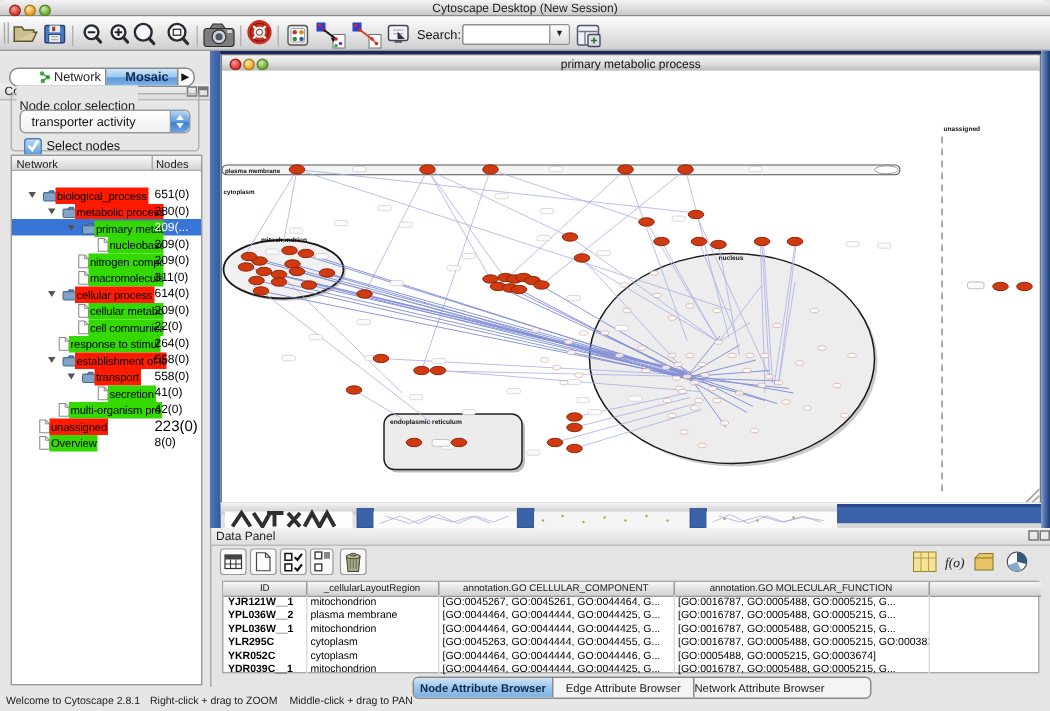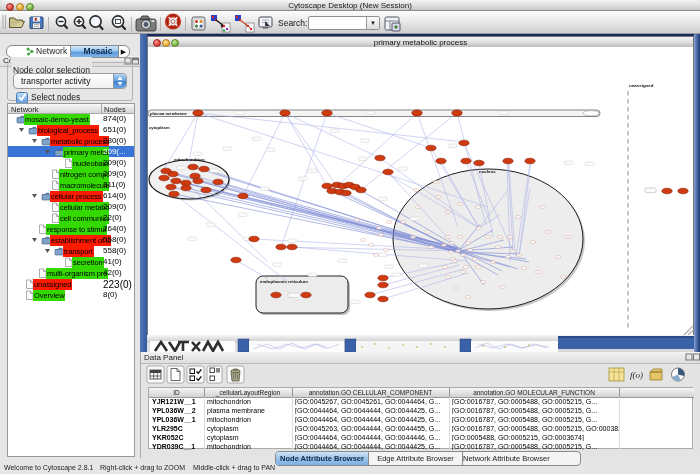--- a/index.html
+++ b/index.html
@@ -152,28 +152,20 @@
       </svg>
  </div>
  <div class="abs" style="left:31px;top:58px;font-size:8.5px;color:#111;">Select nodes</div>
 
  <div class="abs" style="left:7px;top:69px;width:126px;height:352px;background:#fff;border:1px solid #999;overflow:hidden;">
   <div class="abs" style="left:0;top:0;width:126px;height:9px;background:linear-gradient(#f8f8f8,#d5d5d5);border-bottom:1px solid #aaa;">
     <div class="abs" style="left:3px;top:0.5px;font-size:7.5px;color:#222;">Network</div>
     <div class="abs" style="left:96px;top:0.5px;font-size:7.5px;color:#222;">Nodes</div>
     <div class="abs" style="left:93px;top:0;width:1px;height:9px;background:#aaa;"></div>
   </div>
-<div class="abs" style="left:0;top:9px;width:126px;height:11px;">
-        <svg width="11" height="11" style="position:absolute;left:8px;top:0.5px">
-          <path d="M1 3.5 l3 0 l1 -1.3 l3 0 l0 1.3" fill="#5b82ad" stroke="#3a5a80" stroke-width="0.6"></path>
-          <rect x="1" y="3.5" width="8.5" height="5.5" rx="0.8" fill="#7fa3c9" stroke="#3a5a80" stroke-width="0.6"></rect>
-        </svg>
-        <div class="abs" style="left:16px;top:0.5px;font-size:7.5px;letter-spacing:-0.1px;color:#000;background:#33d900;padding:1px 1px;max-width:83px;overflow:hidden;white-space:nowrap;">mosaic-demo-yeast</div>
-        <div class="abs" style="left:95px;top:0.5px;font-size:8px;color:#000;">874(0)</div>
-      </div>
       <div class="abs" style="left:0;top:20px;width:126px;height:11px;">
         <svg width="8" height="11" style="position:absolute;left:10px;top:0">
           <path d="M1 4 l5 0 l-2.5 4 z" fill="#555"></path>
         </svg>
         <svg width="11" height="11" style="position:absolute;left:20px;top:0.5px">
           <path d="M1 3.5 l3 0 l1 -1.3 l3 0 l0 1.3" fill="#5b82ad" stroke="#3a5a80" stroke-width="0.6"></path>
           <rect x="1" y="3.5" width="8.5" height="5.5" rx="0.8" fill="#7fa3c9" stroke="#3a5a80" stroke-width="0.6"></rect>
         </svg>
         <div class="abs" style="left:29px;top:0.5px;font-size:7.5px;letter-spacing:-0.1px;color:#000;background:#ff1a00;padding:1px 1px;max-width:70px;overflow:hidden;white-space:nowrap;">biological_process</div>
         <div class="abs" style="left:95px;top:0.5px;font-size:8px;color:#000;">651(0)</div>

